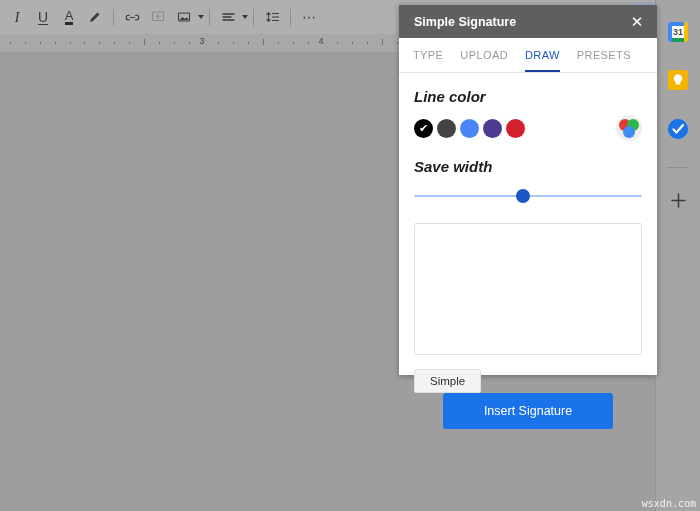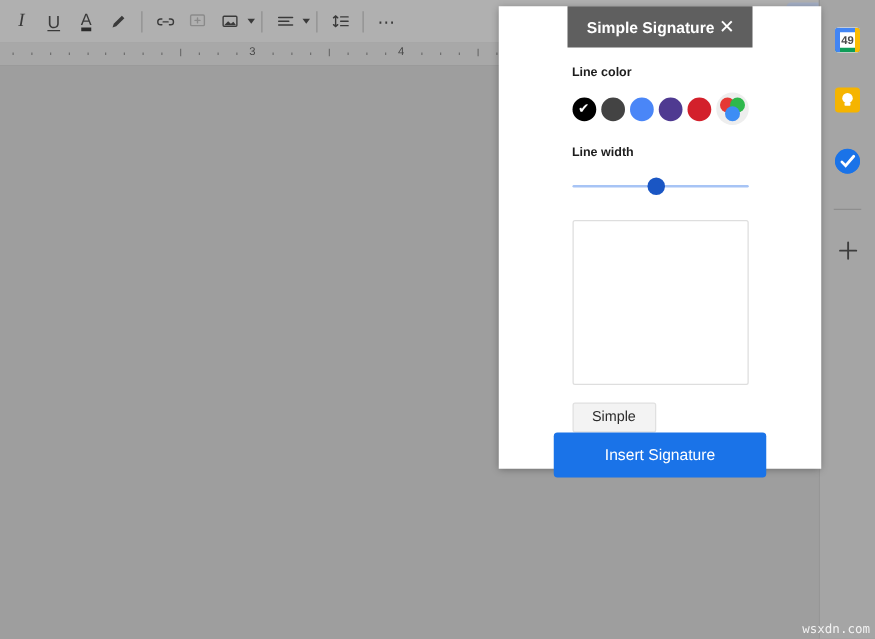--- a/index.html
+++ b/index.html
@@ -163,21 +163,20 @@
     position: absolute;
     left: 399px;
     top: 5px;
     width: 258px;
     height: 370px;
     background: #ffffff;
     box-shadow: 0 1px 6px rgba(0,0,0,0.35);
     display: flex;
     flex-direction: column;
     box-sizing: border-box;
-    align-items: center;
   }
   #dialog-header {
     height: 33px;
     background: #5f5f5f;
     display: flex;
     align-items: center;
     padding: 0 10px 0 15px;
     flex: none;
   }
   #dialog-title {
@@ -217,24 +216,25 @@
   }
 
   #dialog-body {
     padding: 15px 15px 0 15px;
     flex: 1;
     display: flex;
     flex-direction: column;
   }
 
   .section-label {
-    font-size: 10px;
+    font-size: 15px;
     font-weight: bold;
     color: #1d1d1d;
     margin-bottom: 10px;
+    font-style: italic;
   }
 
   #color-row {
     display: flex;
     align-items: center;
     margin-bottom: 17px;
   }
   .swatch {
     width: 19px;
     height: 19px;
@@ -483,21 +483,21 @@
   <div id="side-rail">
     <div class="rail-icon" id="rail-calendar">
       <svg width="20" height="20" viewBox="0 0 20 20">
         <rect x="0" y="0" width="20" height="20" fill="#fff"></rect>
         <rect x="0" y="0" width="20" height="4" fill="#4285f4"></rect>
         <rect x="0" y="16" width="20" height="4" fill="#0f9d58"></rect>
         <rect x="16" y="0" width="4" height="20" fill="#fbbc04"></rect>
         <rect x="0" y="0" width="4" height="20" fill="#4285f4"></rect>
         <rect x="4" y="4" width="12" height="12" fill="#fff"></rect>
       </svg>
-      <span class="cal-num">49</span>
+      <span class="cal-num">31</span>
     </div>
     <div class="rail-icon" id="rail-keep">
       <svg width="20" height="20" viewBox="0 0 20 20">
         <circle cx="10" cy="8.5" r="4.2" fill="#fff"></circle>
         <rect x="7.6" y="12.2" width="4.8" height="2.4" rx="0.6" fill="#fff"></rect>
       </svg>
     </div>
     <div class="rail-icon" id="rail-tasks">
       <svg width="20" height="20" viewBox="0 0 20 20">
         <circle cx="10" cy="10" r="10" fill="#1a73e8"></circle>
@@ -515,41 +515,47 @@
   <div id="watermark">wsxdn.com</div>
 </div>
 
 <div id="dialog">
 
   <div id="dialog-header">
     <div id="dialog-title">Simple Signature</div>
     <div id="dialog-close">✕</div>
   </div>
 
+  <div id="tabs">
+    <div class="tab">TYPE</div>
+    <div class="tab">UPLOAD</div>
+    <div class="tab active">DRAW</div>
+    <div class="tab">PRESETS</div>
+  </div>
 
   <div id="dialog-body">
 
     <div class="section-label">Line color</div>
 
     <div id="color-row">
       <div class="swatch" id="sw0" style="background: rgb(0, 0, 0);">
         <span class="check">✔</span>
       </div>
       <div class="swatch" id="sw1" style="background: rgb(67, 67, 67);"></div>
       <div class="swatch" id="sw2" style="background: rgb(74, 134, 247);"></div>
       <div class="swatch" id="sw3" style="background: rgb(79, 58, 145);"></div>
       <div class="swatch" id="sw4" style="background: rgb(211, 32, 43);"></div>
       <div id="color-picker-btn">
         <span class="cp-dot" id="cp-red"></span>
         <span class="cp-dot" id="cp-green"></span>
         <span class="cp-dot" id="cp-blue"></span>
       </div>
     </div>
 
-    <div class="section-label" id="width-label">Line width</div>
+    <div class="section-label" id="width-label">Save width</div>
 
     <div id="slider">
       <div id="slider-track"></div>
       <div id="slider-thumb" style="left: 48%;"></div>
     </div>
 
     <div id="draw-canvas"></div>
 
     <div id="clear-btn">Simple</div>
   </div>

